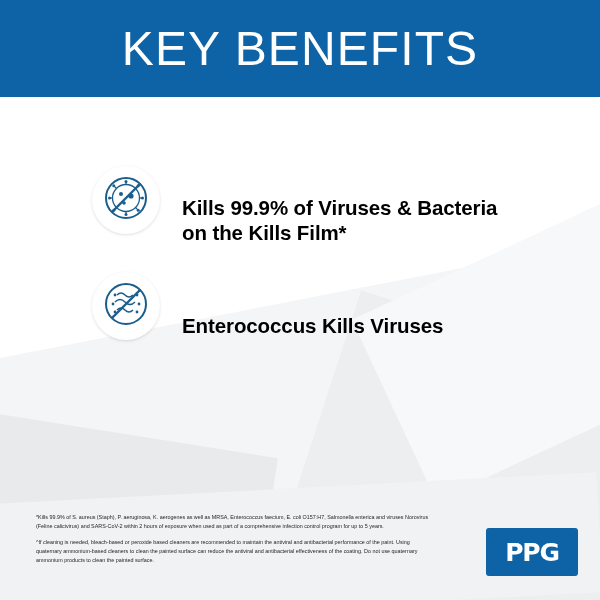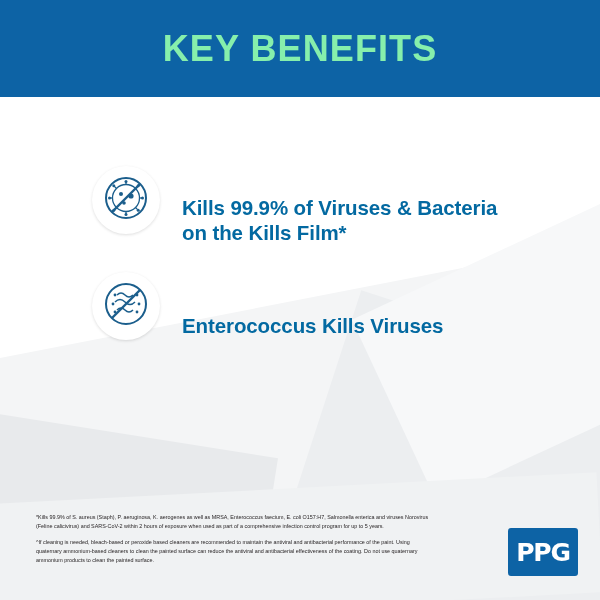--- a/index.html
+++ b/index.html
@@ -27,23 +27,23 @@
     top: 0;
     left: 0;
     width: 600px;
     height: 97px;
     background: #0d63a5;
     display: flex;
     align-items: center;
     justify-content: center;
   }
   .header-title {
-    color: #86efac;
-    font-size: 36px;
-    font-weight: bold;
+    color: #ffffff;
+    font-size: 48px;
+    font-weight: normal;
     letter-spacing: 1.1px;
     text-align: center;
     line-height: 1;
   }
 
   
   .bg-wrap {
     position: absolute;
     top: 97px;
     left: 0;
@@ -106,21 +106,21 @@
     border-radius: 50%;
     background: #ffffff;
     box-shadow: 0 1px 3px rgba(0,0,0,0.13);
     flex: 0 0 68px;
     display: flex;
     align-items: center;
     justify-content: center;
   }
   .benefit-text {
     margin-left: 22px;
-    color: #0369a1;
+    color: #000000;
     font-size: 20.5px;
     font-weight: bold;
     line-height: 1.24;
     max-width: 330px;
     letter-spacing: -0.1px;
     margin-top: 40px;
   }
   .b3 .benefit-text {
     font-weight: bold;
   }
@@ -137,21 +137,21 @@
   }
   .footnotes p {
     margin: 0 0 7px 0;
   }
 
   
   .logo {
     position: absolute;
     right: 22px;
     bottom: 24px;
-    width: 70px;
+    width: 92px;
     height: 48px;
     background: #0d63a5;
     border-radius: 3px;
     display: flex;
     align-items: center;
     justify-content: center;
   }
   .logo-text {
     color: #ffffff;
     font-size: 25px;

